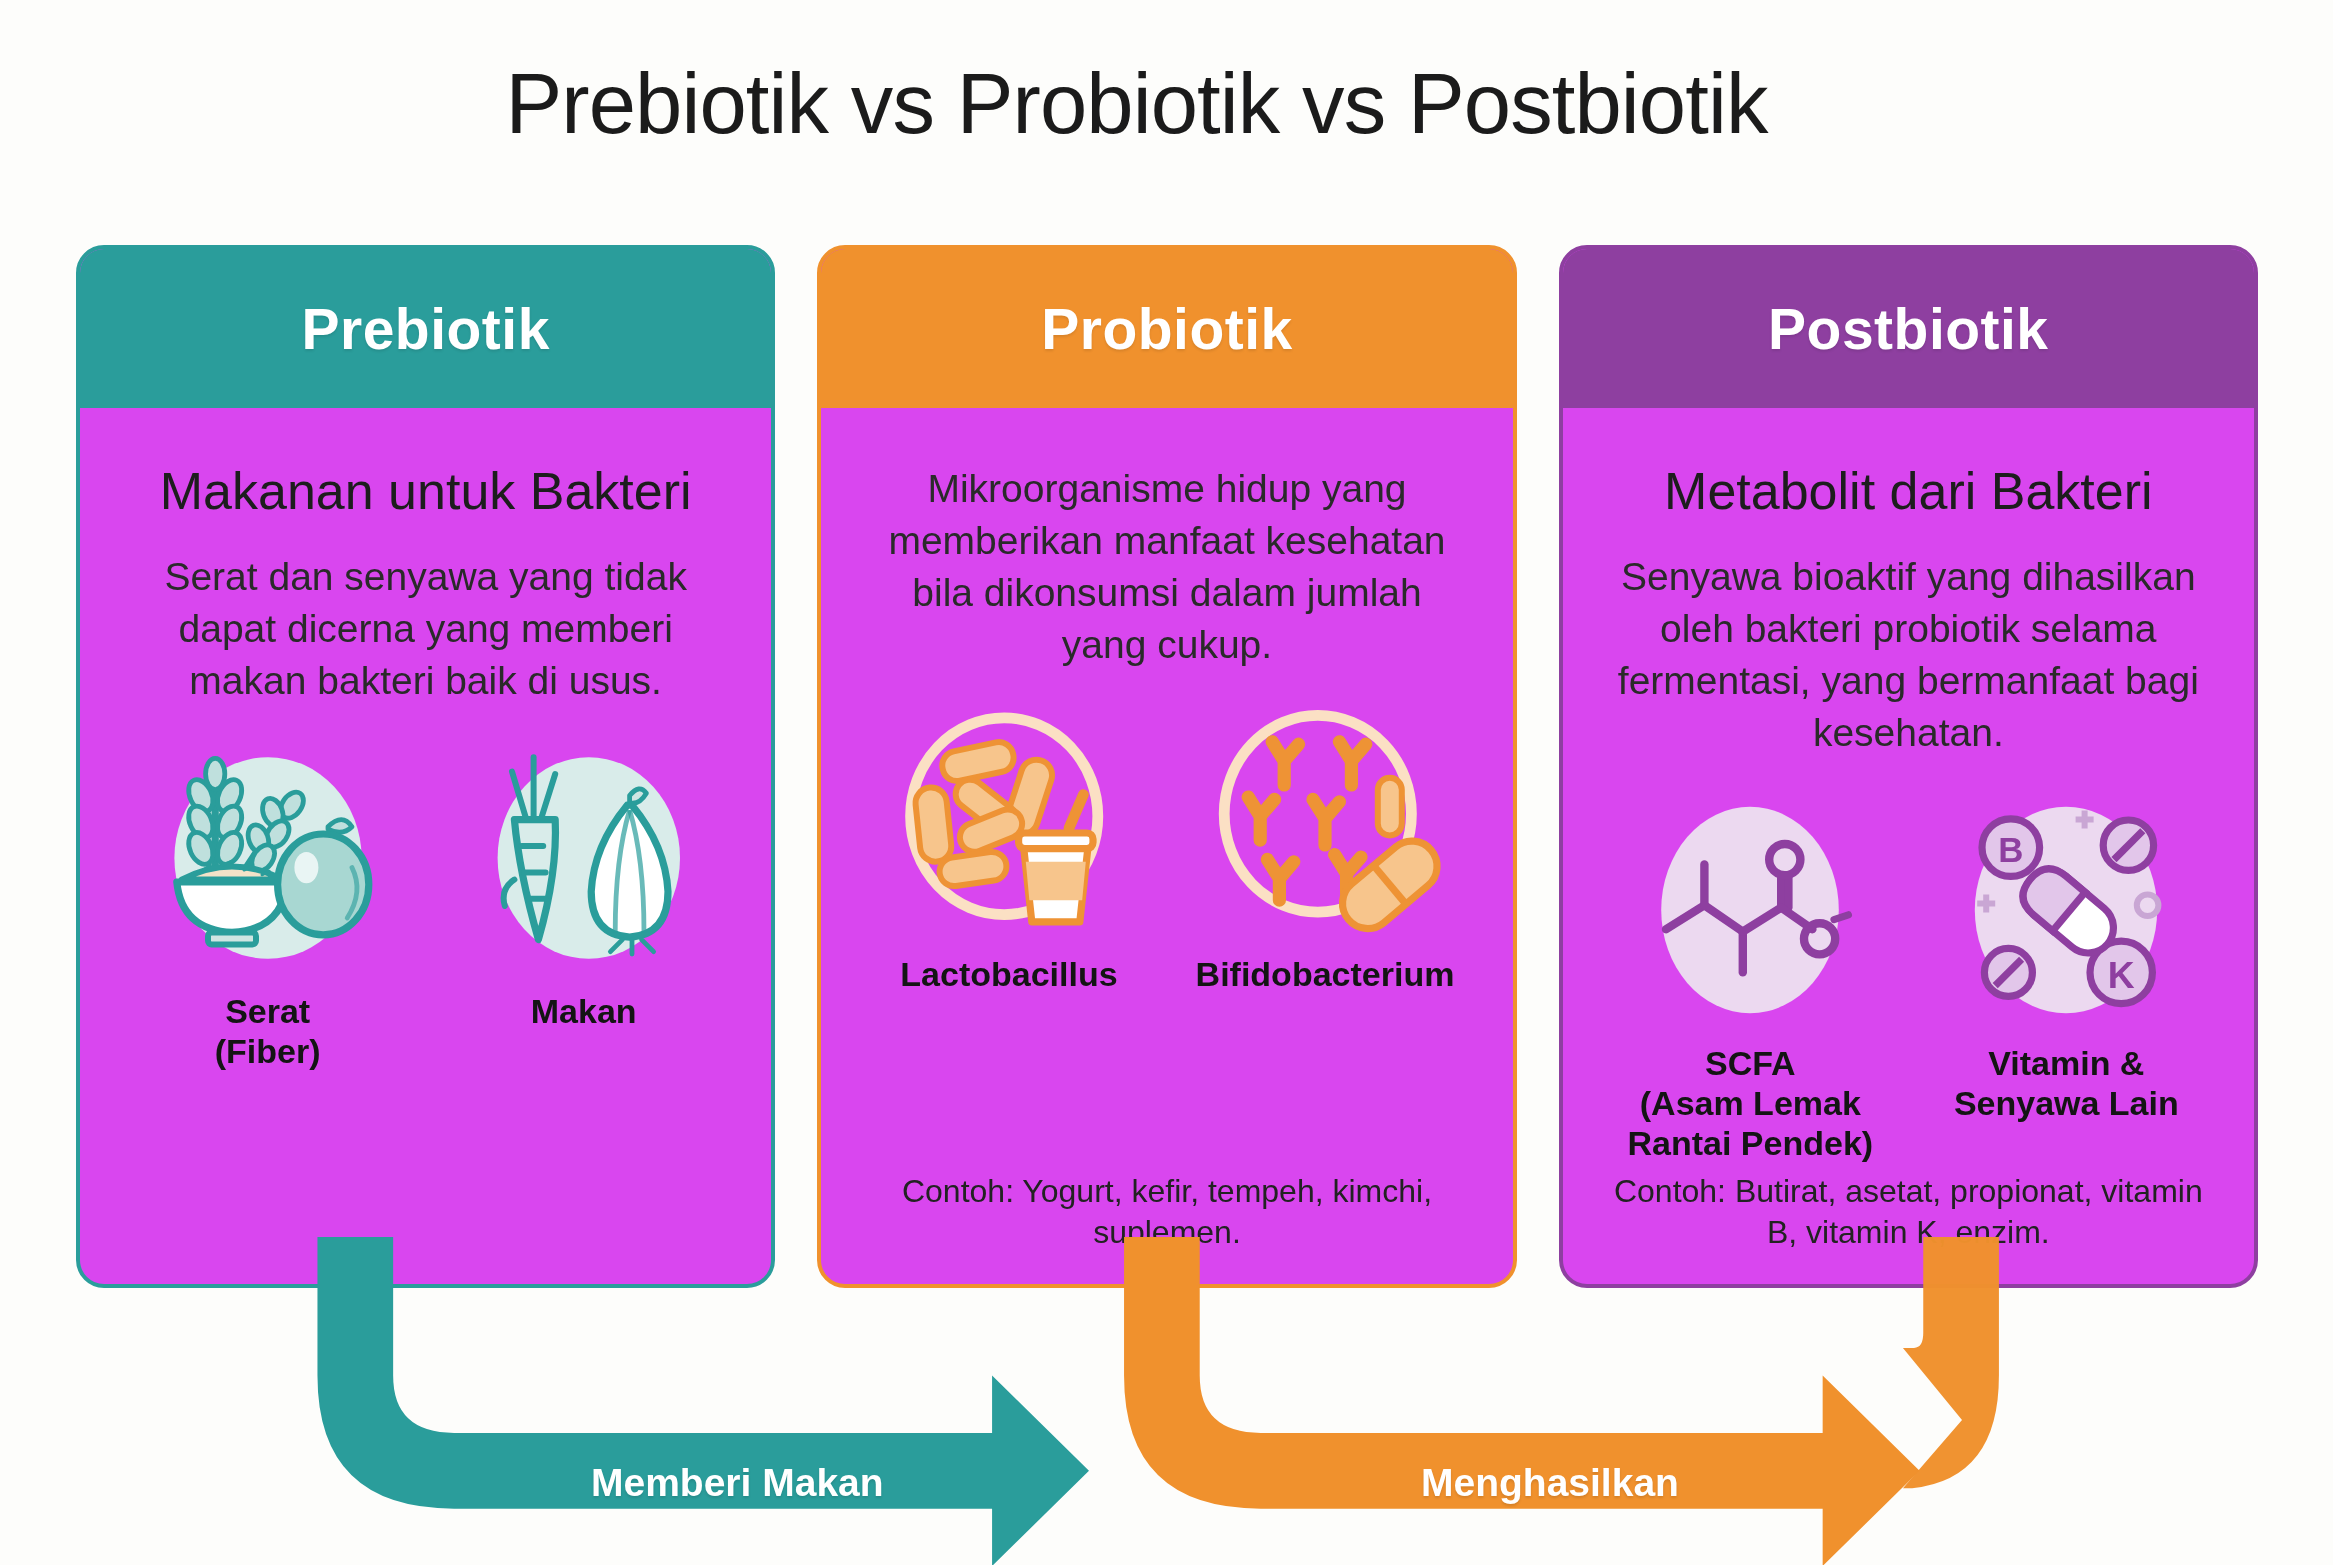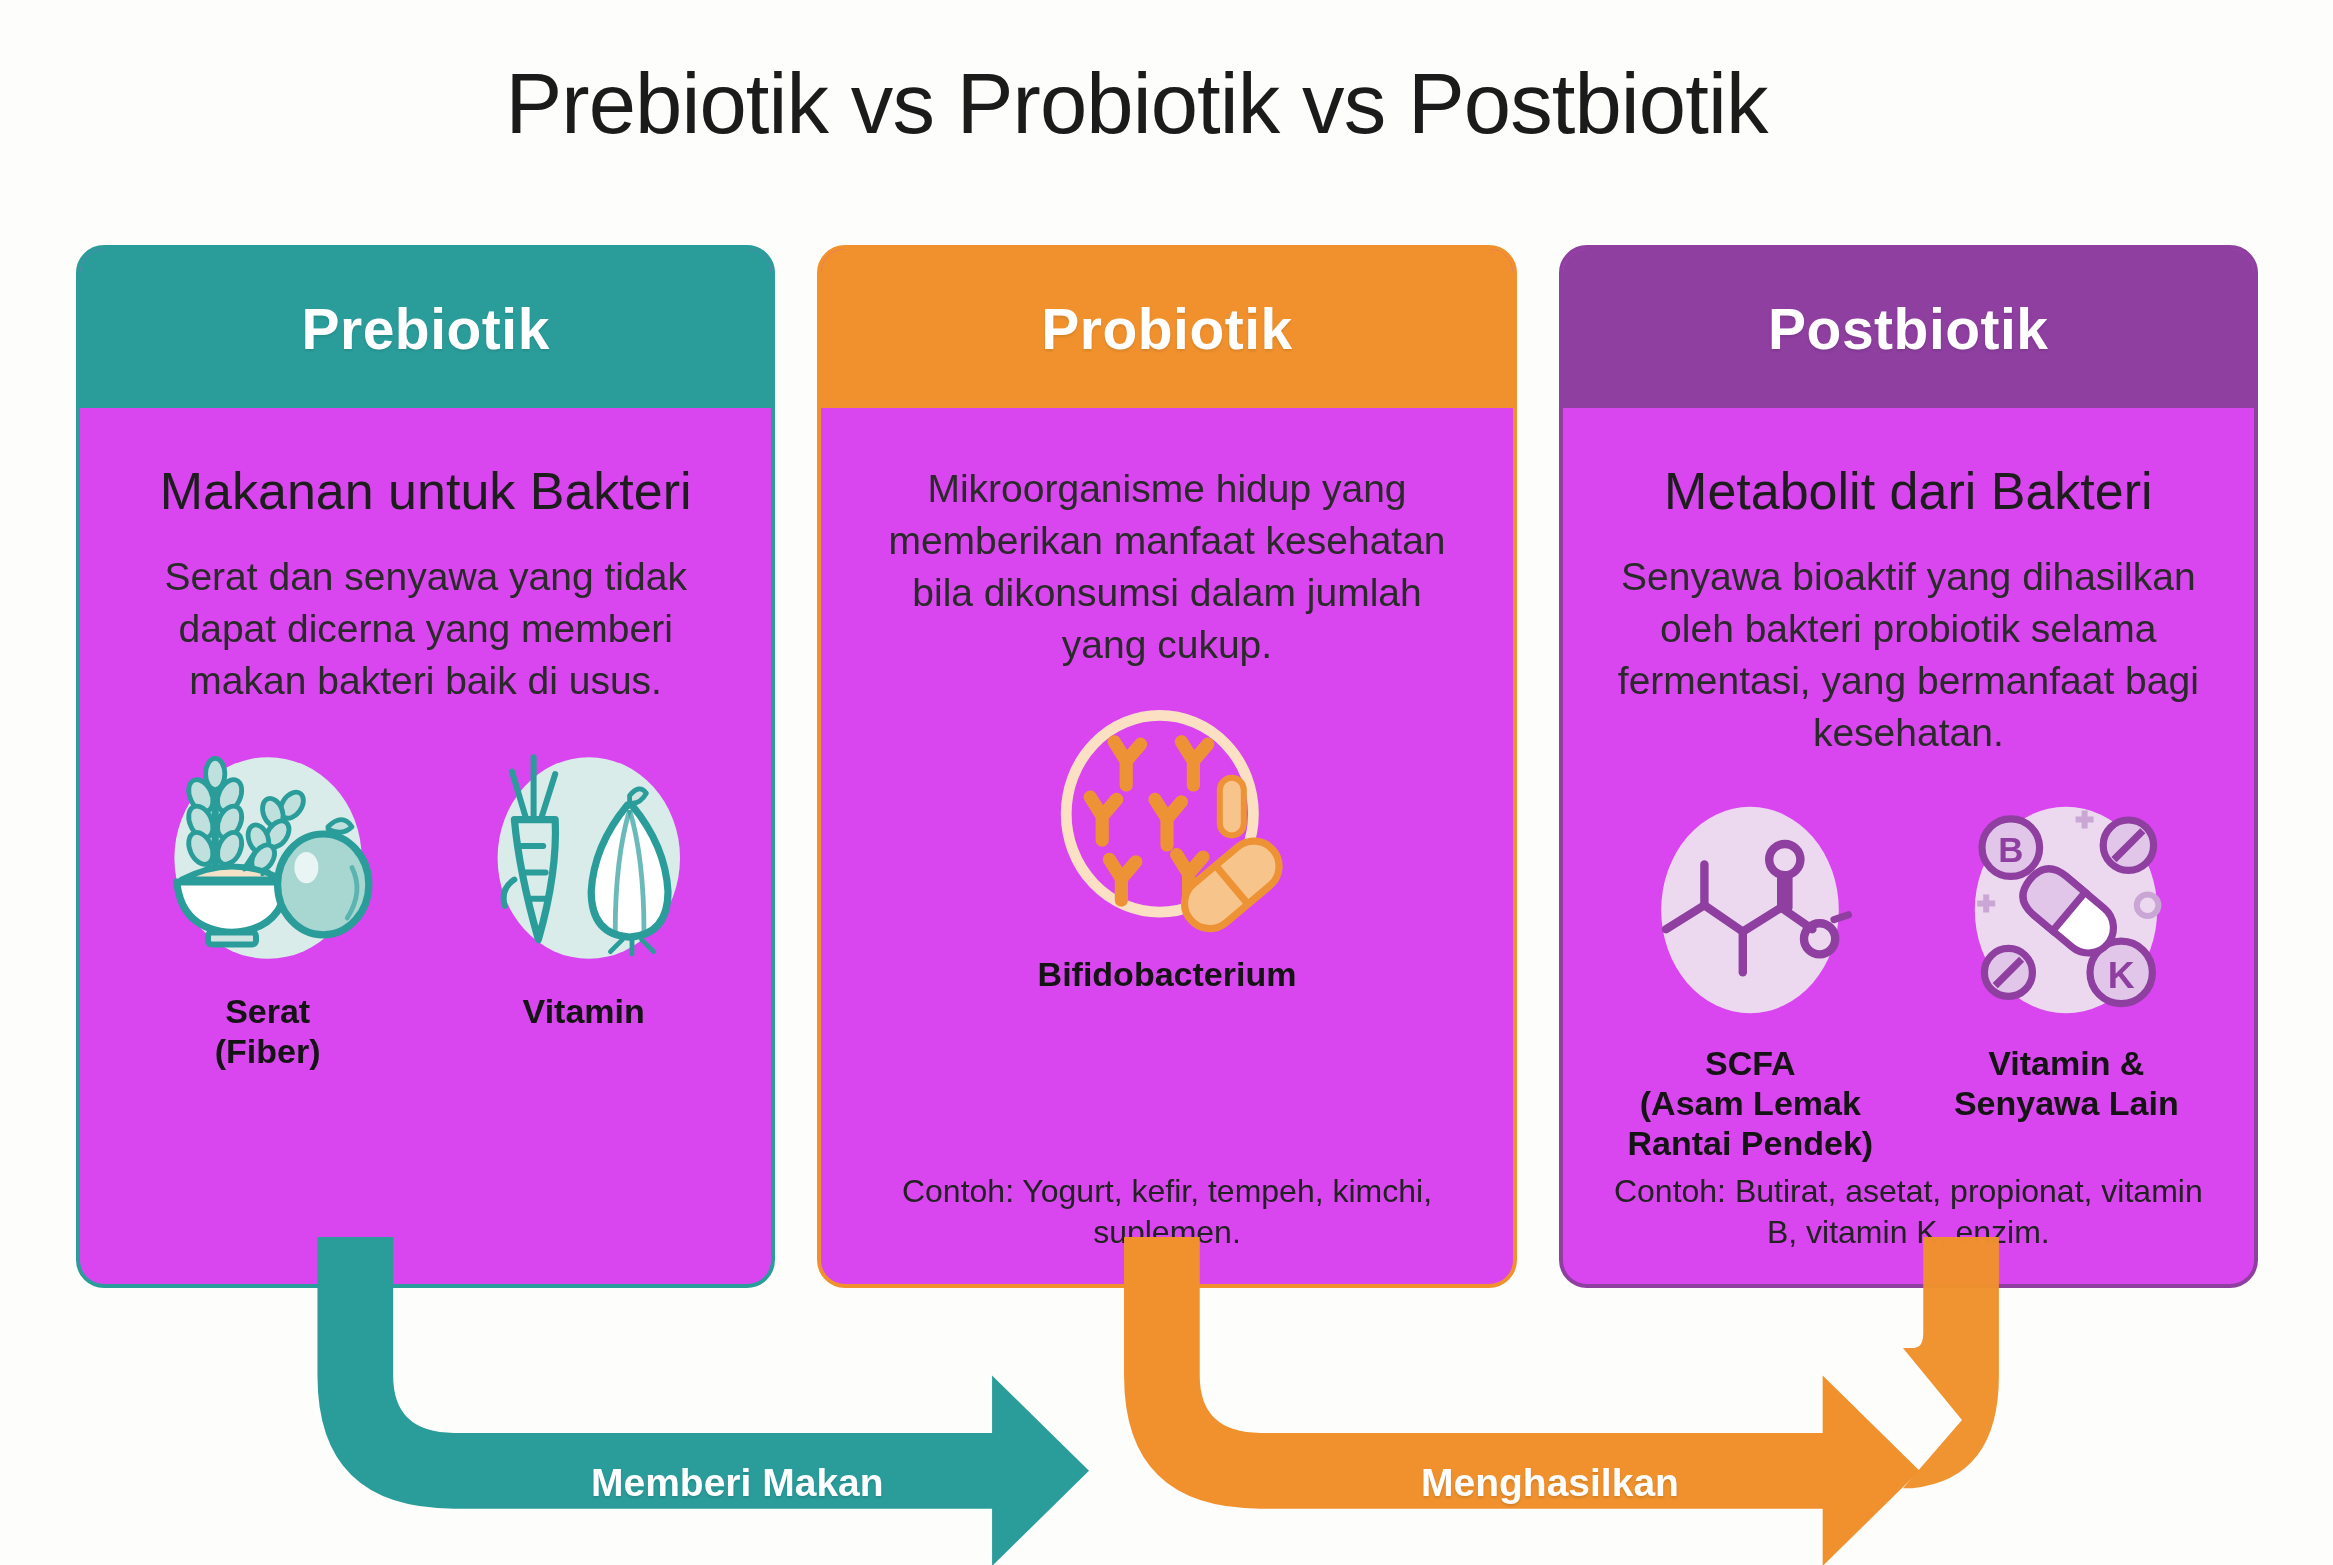--- a/index.html
+++ b/index.html
@@ -242,33 +242,54 @@
               <path d="M136 56 Q108 90 106 128 Q106 164 138 166 Q170 164 170 128 Q168 90 140 56 Z" fill="#ffffff" stroke="#2a9d9b" stroke-width="6" stroke-linejoin="round"></path>
               <path d="M138 60 Q126 100 126 162" fill="none" stroke="#2a9d9b" stroke-width="4" opacity="0.7"></path>
               <path d="M138 60 Q150 100 150 162" fill="none" stroke="#2a9d9b" stroke-width="4" opacity="0.7"></path>
               <g stroke="#2a9d9b" stroke-width="4" stroke-linecap="round">
                 <line x1="132" y1="168" x2="122" y2="178"></line>
                 <line x1="140" y1="168" x2="140" y2="180"></line>
                 <line x1="148" y1="168" x2="158" y2="178"></line>
               </g>
             </svg>
           </div>
-          <div class="icon-label">Vitamin</div>
+          <div class="icon-label">Makan</div>
         </div>
       </div>
     </div>
   </div>
 
   <div class="card" id="card-probiotic" style="--accent:#f0912d;">
     <div class="card-header">
       <span class="card-header-text">Probiotik</span>
     </div>
     <div class="card-body">
       <div class="description">Mikroorganisme hidup yang memberikan manfaat kesehatan bila dikonsumsi dalam jumlah yang cukup.</div>
       <div class="icons-row">
+        <div class="icon-cell">
+          <div class="icon-art">
+            <svg viewBox="0 0 200 200" width="240" height="240">
+              <ellipse cx="96" cy="96" rx="78" ry="82" fill="none" stroke="#fbe0c4" stroke-width="9"></ellipse>
+              <g fill="#f7c58c" stroke="#ee9335" stroke-width="5" stroke-linejoin="round">
+                <rect x="44" y="38" width="60" height="25" rx="12" transform="rotate(-12 74 50)"></rect>
+                <rect x="104" y="48" width="26" height="64" rx="13" transform="rotate(18 117 80)"></rect>
+                <rect x="24" y="72" width="26" height="62" rx="13" transform="rotate(-6 37 103)"></rect>
+                <rect x="52" y="76" width="58" height="24" rx="12" transform="rotate(38 81 88)"></rect>
+                <rect x="58" y="96" width="54" height="24" rx="12" transform="rotate(-22 85 108)"></rect>
+                <rect x="42" y="128" width="56" height="24" rx="12" transform="rotate(-8 70 140)"></rect>
+              </g>
+
+              <path d="M112 120 L166 120 L159 184 L119 184 Z" fill="#ffffff" stroke="#ee9335" stroke-width="6" stroke-linejoin="round"></path>
+              <path d="M114 134 L164 134 L161 166 L117 166 Z" fill="#f7c58c"></path>
+              <rect x="108" y="110" width="62" height="13" rx="5" fill="#ffffff" stroke="#ee9335" stroke-width="6"></rect>
+              <path d="M150 106 L162 78" stroke="#ee9335" stroke-width="9" stroke-linecap="round"></path>
+            </svg>
+          </div>
+          <div class="icon-label">Lactobacillus</div>
+        </div>
         <div class="icon-cell">
           <div class="icon-art">
             <svg viewBox="0 0 200 200" width="240" height="240">
               <ellipse cx="94" cy="94" rx="78" ry="82" fill="none" stroke="#fbe0c4" stroke-width="9"></ellipse>
               <g fill="#f7c58c" stroke="#ee9335" stroke-width="5" stroke-linejoin="round" stroke-linecap="round">
                 <path d="M56 34 L66 50 L78 36 M66 50 L66 70" stroke-width="11" fill="none"></path>
                 <path d="M112 34 L122 50 L134 36 M122 50 L122 70" stroke-width="11" fill="none"></path>
                 <path d="M36 80 L46 96 L58 82 M46 96 L46 116" stroke-width="11" fill="none"></path>
                 <path d="M90 82 L100 98 L112 84 M100 98 L100 120" stroke-width="11" fill="none"></path>
                 <path d="M52 132 L62 148 L74 134 M62 148 L62 166" stroke-width="11" fill="none"></path>

